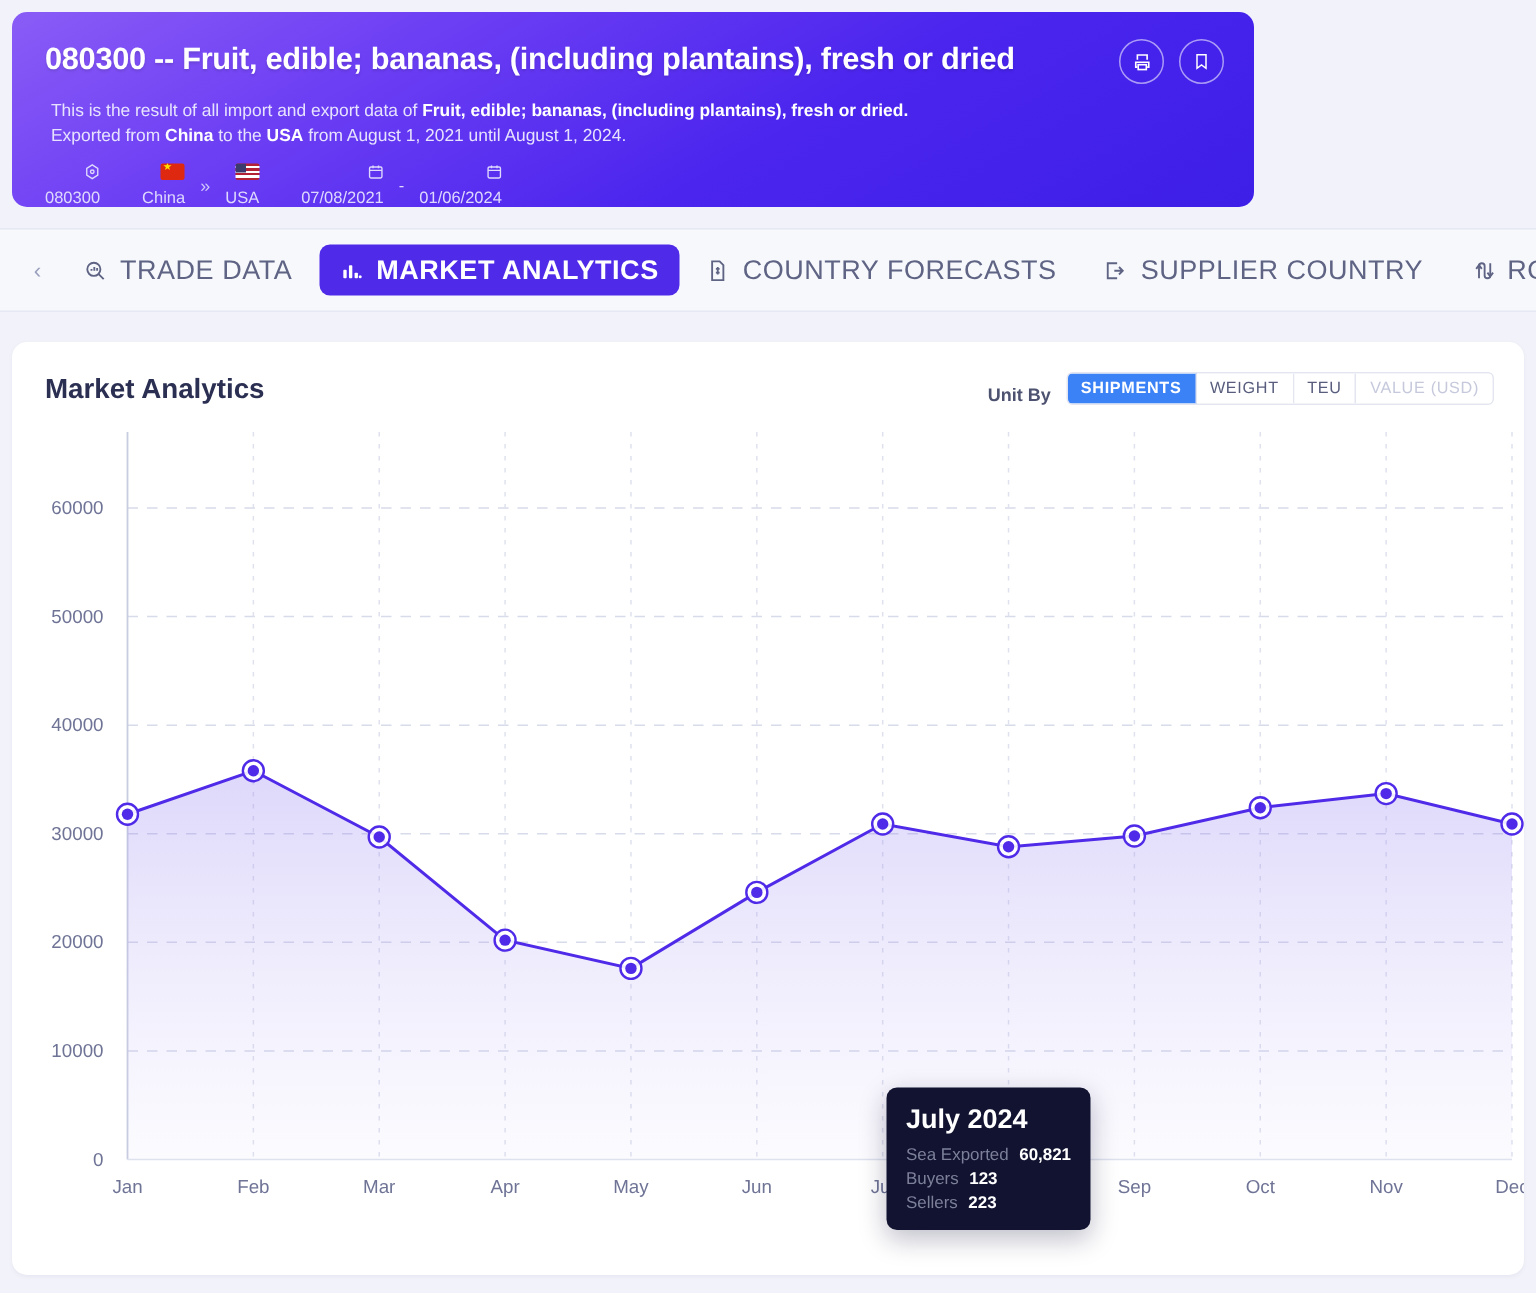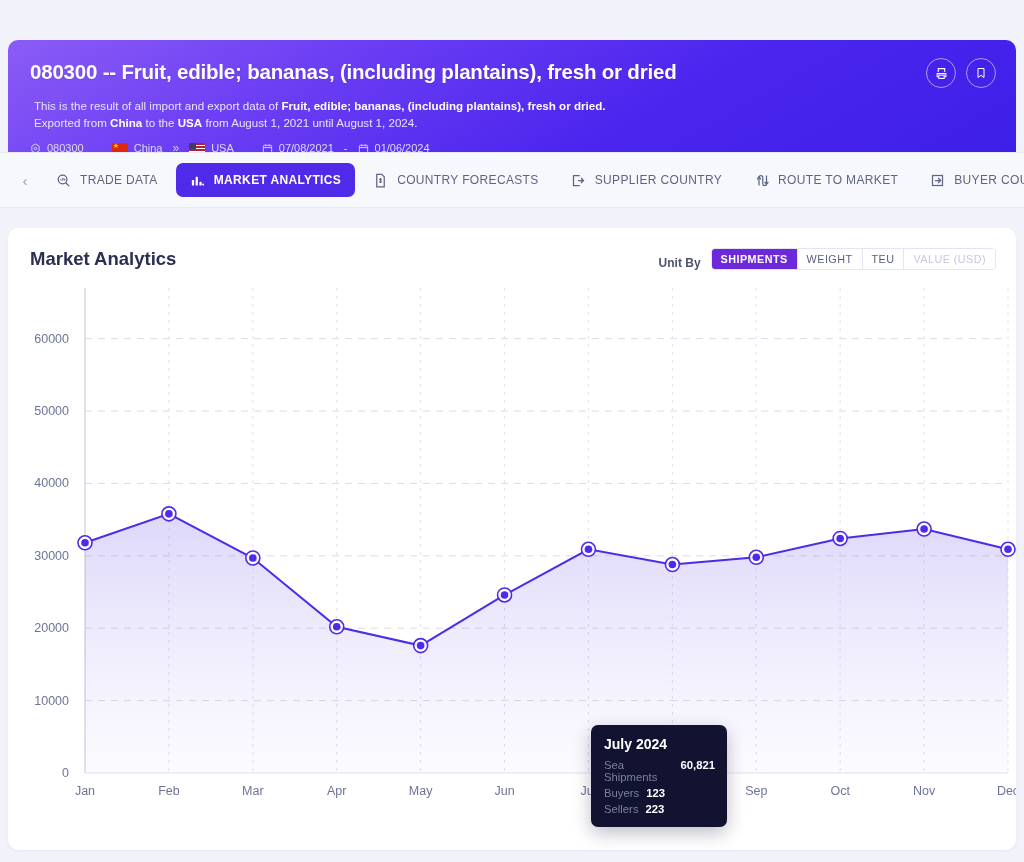--- a/index.html
+++ b/index.html
@@ -6,41 +6,41 @@
   html, body {
     width: 1024px; height: 862px;
     background: #f3f4fb;
     font-family: "Liberation Sans", sans-serif;
     overflow: hidden;
   }
   .page { width: 1024px; height: 862px; position: relative; background:#f2f3fa; }
 
   
   .banner {
-    position: absolute; left: 8px; top: 8px; width: 1008px; height: 130px;
+    position: absolute; left: 8px; top: 8px; width: 828px; height: 130px;
     border-radius: 10px;
     background: linear-gradient(150deg, #8a5cf6 0%, #6d3ff4 28%, #4b25ee 62%, #3d1fe8 100%);
-    color: #fff; overflow: hidden; margin-top: 32px;
+    color: #fff; overflow: hidden;
   }
   .banner-title {
     position: absolute; left: 22px; top: 20px;
     font-size: 20.5px; font-weight: bold; letter-spacing: -0.2px;
     text-shadow: 0 1px 2px rgba(0,0,0,.12);
   }
   .banner-desc {
     position: absolute; left: 26px; top: 58px; width: 740px;
     font-size: 11.6px; line-height: 16.5px; color: #e7e3fe;
   }
   .banner-desc b { color: #ffffff; font-weight: bold; }
   .banner-meta {
     position: absolute; left: 22px; top: 101px;
     display: flex; align-items: center; gap: 10px;
     font-size: 11px; color: #ded9fd;
   }
-  .meta-chip { display: flex; align-items: flex-end; gap: 6px; }
+  .meta-chip { display: flex; align-items: flex-end; gap: 6px; flex-direction: column; }
   .meta-chip.gap { margin-right: 18px; }
   .flag {
     width: 16px; height: 11px; display: inline-block; border-radius: 1.5px;
     position: relative; overflow: hidden; flex: none;
   }
   .flag-cn { background: #de2910; }
   .flag-cn::after {
     content: "★"; position: absolute; left: 1px; top: -3px;
     color: #ffde00; font-size: 7px; line-height: 11px;
   }
@@ -70,21 +70,21 @@
     display: flex; align-items: center; padding: 0 12px;
   }
   .chev {
     width: 26px; height: 26px; display: flex; align-items: center; justify-content: center;
     color: #9aa0bd; font-size: 15px; cursor: pointer; flex: none;
   }
   .tabs { display: flex; align-items: center; gap: 4px; flex: 1; padding: 0 4px; }
   .tab {
     display: flex; align-items: center; gap: 9px;
     height: 34px; padding: 0 14px; border-radius: 7px;
-    font-size: 12px; letter-spacing: .35px; color: #5f6484; cursor: pointer;
+    font-size: 18px; letter-spacing: .35px; color: #5f6484; cursor: pointer;
     white-space: nowrap;
   }
   .tab.active { background: #4f2ae8; color: #fff; font-weight: bold; }
   .tab .ticon { display: flex; align-items: center; }
 
   
   .card {
     position: absolute; left: 8px; top: 228px; width: 1008px; height: 622px;
     background: #fff; border-radius: 10px; box-shadow: 0 1px 3px rgba(40,40,90,.06);
   }
@@ -99,32 +99,32 @@
   .seg {
     display: flex; border: 1px solid #e3e5f0; border-radius: 4px; overflow: hidden;
     height: 22px;
   }
   .seg-btn {
     font-size: 10.8px; letter-spacing: .45px; padding: 0 9px;
     display: flex; align-items: center; color: #585d7d; background: #fff;
     border-right: 1px solid #e3e5f0; cursor: pointer; white-space: nowrap;
   }
   .seg-btn:last-child { border-right: none; }
-  .seg-btn.active { background: #6d28d9; color: #fff; font-weight: bold; }
+  .seg-btn.active { background: #3b82f6; color: #fff; font-weight: bold; }
   .seg-btn.disabled { color: #c6c9dc; cursor: default; }
 
   
   .chart { position: absolute; left: 0; top: 50px; width: 1008px; height: 560px; }
   .chart svg { display: block; }
   .tip {
     position: absolute; left: 583px; top: 447px; width: 136px;
     background: #111330; border-radius: 7px; padding: 11px 12px 12px 13px;
     box-shadow: 0 6px 18px rgba(20,20,60,.28);
   }
-  .tip-title { color: #fff; font-size: 14px; font-weight: bold; margin-bottom: 7px; }
+  .tip-title { color: #fff; font-size: 18px; font-weight: bold; margin-bottom: 7px; }
   .tip-row { display: flex; gap: 7px; align-items: baseline; margin-top: 4px; font-size: 11.3px; }
   .tip-k { color: #7d8099; }
   .tip-v { color: #fff; font-weight: bold; }
 </style>
 </head>
 <body>
 
 <div class="page">
 
   <div class="banner">
@@ -350,21 +350,21 @@
           <text x="664.3636363636364" y="517" text-anchor="middle" fill="#6f7496" font-size="12.5" font-family="&quot;Liberation Sans&quot;, sans-serif">Aug</text>
           <text x="748.2727272727273" y="517" text-anchor="middle" fill="#6f7496" font-size="12.5" font-family="&quot;Liberation Sans&quot;, sans-serif">Sep</text>
           <text x="832.1818181818182" y="517" text-anchor="middle" fill="#6f7496" font-size="12.5" font-family="&quot;Liberation Sans&quot;, sans-serif">Oct</text>
           <text x="916.090909090909" y="517" text-anchor="middle" fill="#6f7496" font-size="12.5" font-family="&quot;Liberation Sans&quot;, sans-serif">Nov</text>
           <text x="1000" y="517" text-anchor="middle" fill="#6f7496" font-size="12.5" font-family="&quot;Liberation Sans&quot;, sans-serif">Dec</text>
         </svg>
 
       <div class="tip">
         <div class="tip-title">July 2024</div>
         <div class="tip-row">
-          <span class="tip-k">Sea Shipments</span>
+          <span class="tip-k">Sea Exported</span>
           <span class="tip-v">60,821</span>
         </div>
         <div class="tip-row">
           <span class="tip-k">Buyers</span>
           <span class="tip-v">123</span>
         </div>
         <div class="tip-row">
           <span class="tip-k">Sellers</span>
           <span class="tip-v">223</span>
         </div>

